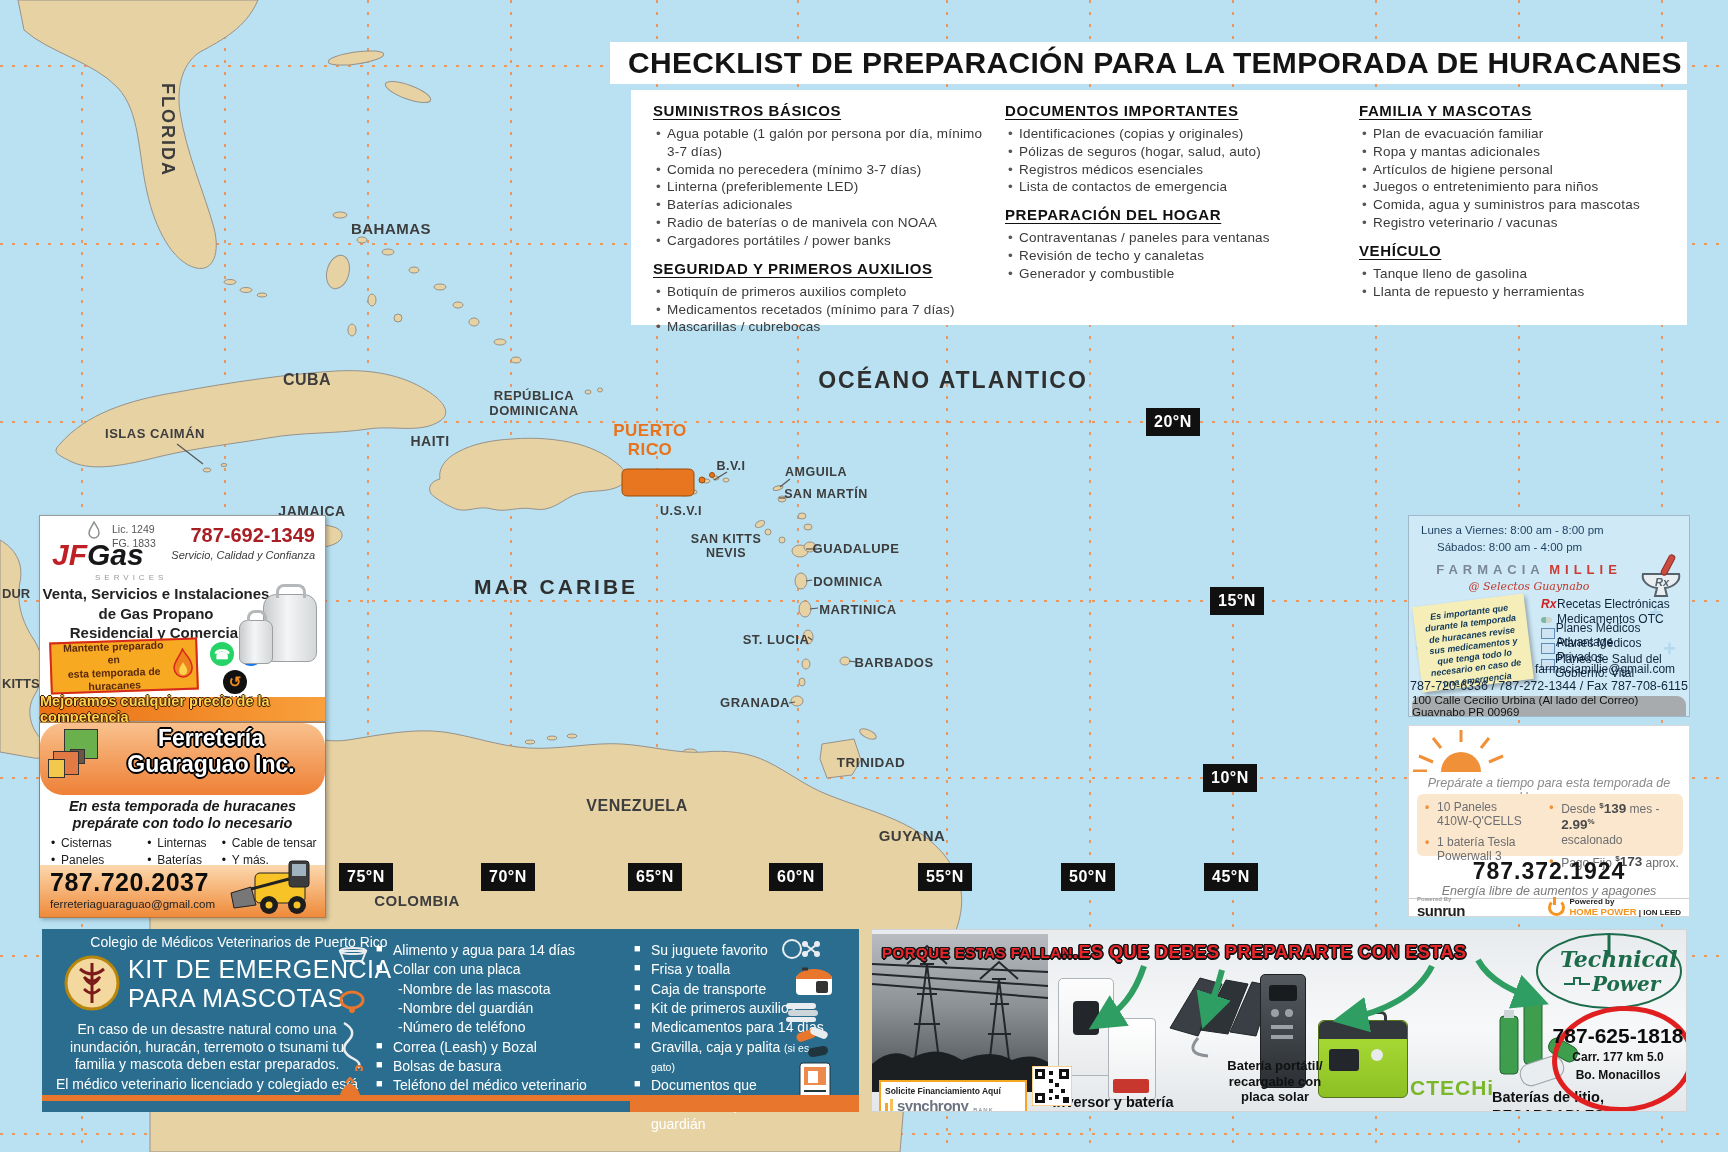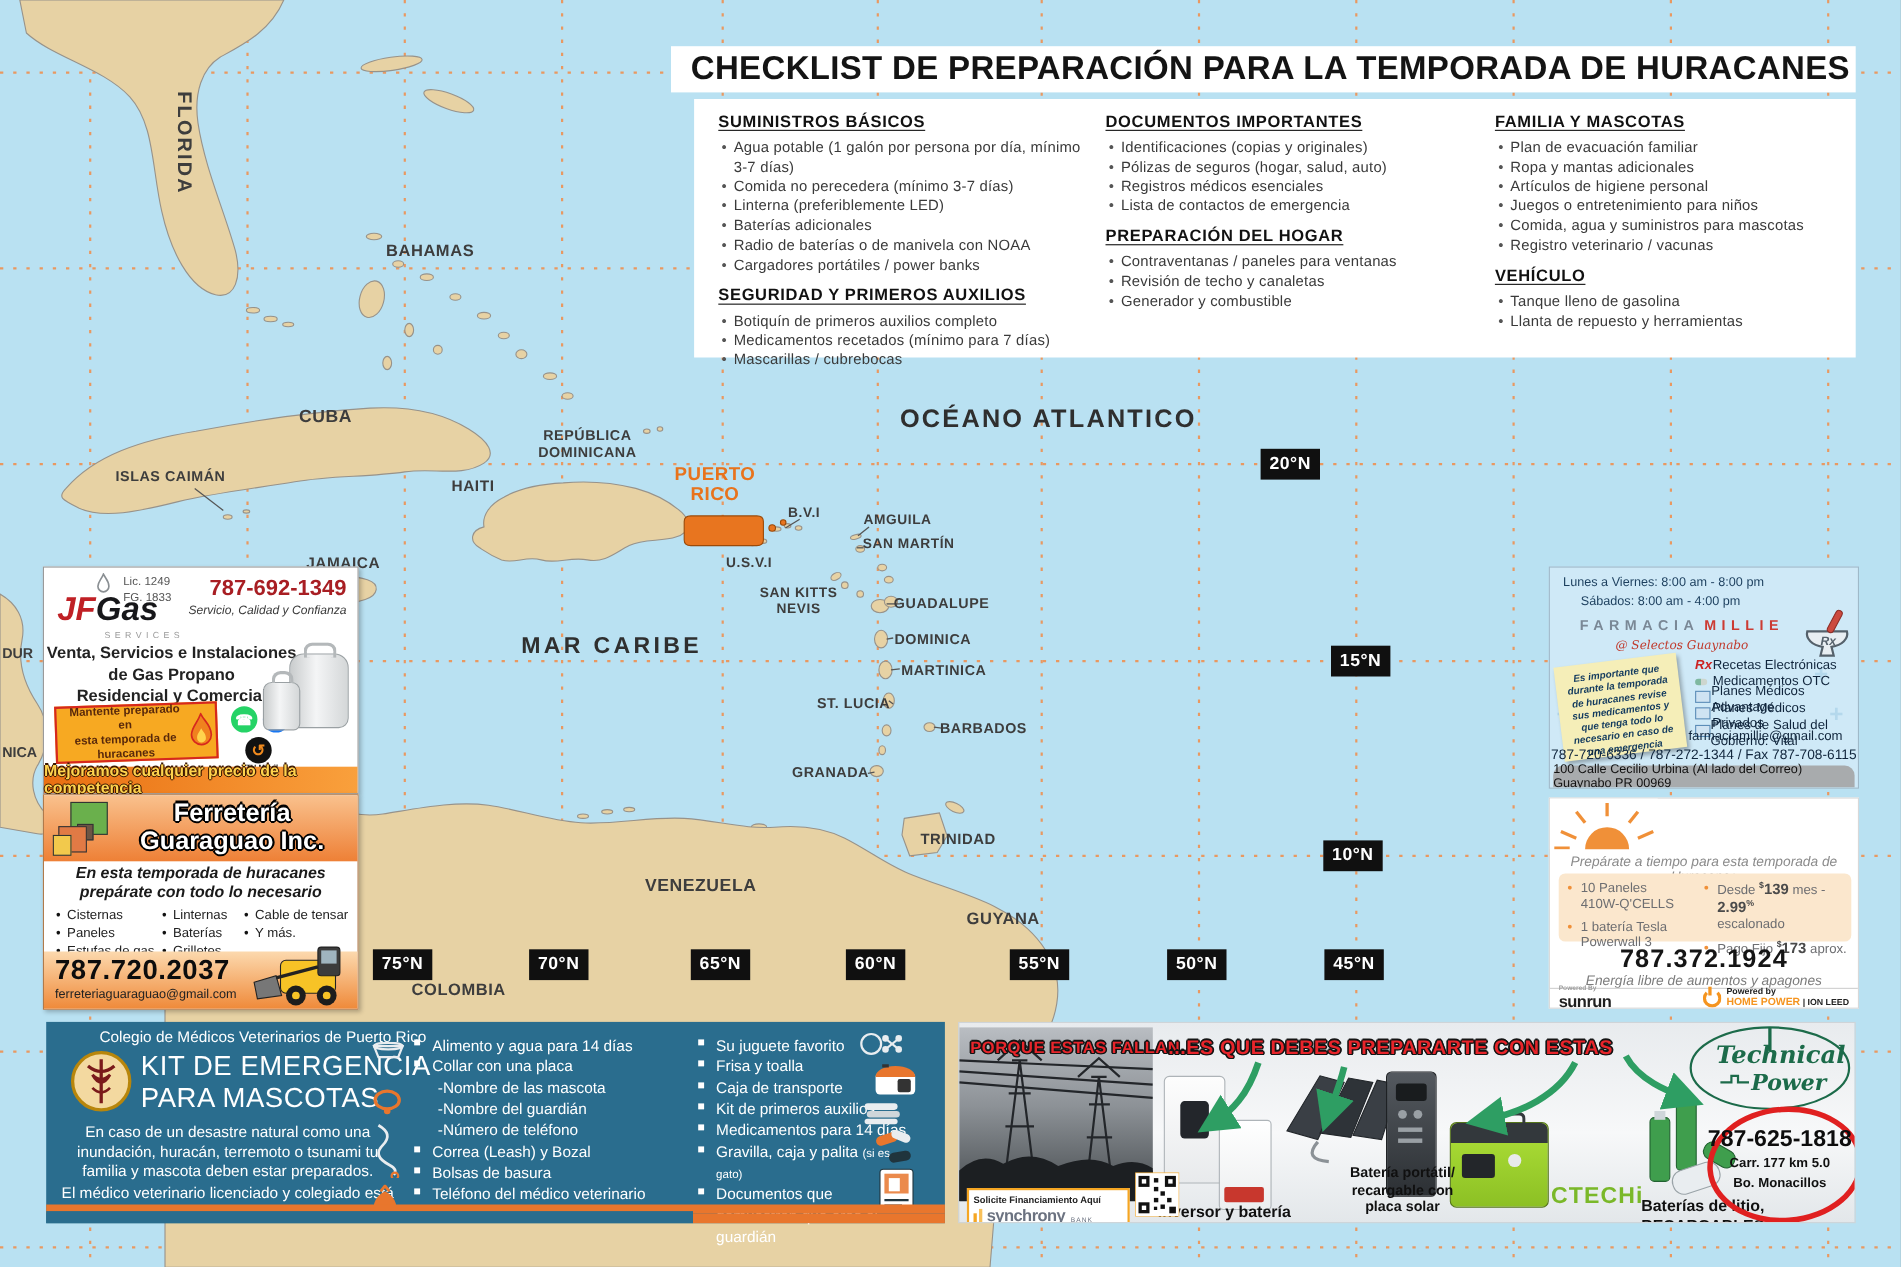--- a/index.html
+++ b/index.html
@@ -61,21 +61,21 @@
   .tank2{right:52px;top:104px;width:32px;height:42px;border-radius:8px 8px 6px 6px;}
   .tank2::before{left:7px;width:14px;height:8px;}
   .jf-strip{position:absolute;left:0;bottom:0;width:100%;height:24px;
             background:linear-gradient(90deg,#e96f12,#f9a03c);display:flex;align-items:center;justify-content:center;
             font-size:14.5px;font-weight:900;color:#ffd34d;
             text-shadow:-1px 0 #3a1802,1px 0 #3a1802,0 -1px #3a1802,0 1px #3a1802;}
 
   
   .fer{position:absolute;left:39px;top:722px;width:287px;height:196px;background:#fff;
        border:1px solid #b07a4a;z-index:3;box-sizing:border-box;box-shadow:2px 2px 4px rgba(0,0,0,.25);}
-  .fer-head{position:relative;height:60px;background:linear-gradient(180deg,#f9c18d,#ee8036);}
+  .fer-head{position:relative;height:72px;background:linear-gradient(180deg,#f9c18d,#ee8036);border-radius:23px;}
   .fer-logo{position:absolute;left:8px;top:4px;width:54px;height:52px;}
   .fer-logo div{position:absolute;border:1px solid #333;}
   .fer-title{position:absolute;left:62px;top:2px;width:218px;text-align:center;font-weight:800;
              font-size:23px;line-height:1.15;color:#fff;
              text-shadow:-2px 0 #000,2px 0 #000,0 -2px #000,0 2px #000,-1px -1px #000,1px 1px #000,1px -1px #000,-1px 1px #000;}
   .fer-tag{margin-top:3px;text-align:center;font-size:14.5px;font-weight:800;font-style:italic;
            color:#1a1a1a;line-height:1.15;}
   .fer-cols{display:flex;padding:4px 6px 0 10px;}
   .fer-ul{list-style:none;margin:0;padding:0;}
   .fer-ul li{position:relative;font-size:12px;color:#222;line-height:1.35;padding-left:11px;}
@@ -297,21 +297,21 @@
       <line x1="806" y1="581" x2="812" y2="580"></line>
       <line x1="810" y1="609" x2="818" y2="608"></line>
       <line x1="812" y1="640" x2="808" y2="637"></line>
       <line x1="856" y1="662" x2="849" y2="661"></line>
       <line x1="789" y1="703" x2="795" y2="702"></line>
     </g>
   </svg>
 
   <div class="ml" style="left:168px;top:130px;font-size:18px;letter-spacing:2px;transform:translate(-50%,-50%) rotate(90deg);">FLORIDA</div>
   <div class="ml" style="left:391px;top:229px;font-size:15px;">BAHAMAS</div>
-  <div class="ml" style="left:296px;top:380px;font-size:16px;">CUBA</div>
+  <div class="ml" style="left:307px;top:380px;font-size:16px;">CUBA</div>
   <div class="ml" style="left:155px;top:434px;font-size:13px;">ISLAS CAIMÁN</div>
   <div class="ml" style="left:312px;top:512px;font-size:14px;">JAMAICA</div>
   <div class="ml" style="left:430px;top:442px;font-size:14px;">HAITI</div>
   <div class="ml" style="left:534px;top:404px;font-size:13px;">REPÚBLICA
 DOMINICANA</div>
   <div class="ml ml-orange" style="left:650px;top:440px;font-size:17px;">PUERTO
 RICO</div>
   <div class="ml" style="left:731px;top:466px;font-size:12.5px;">B.V.I</div>
   <div class="ml" style="left:816px;top:472px;font-size:12.5px;">AMGUILA</div>
   <div class="ml" style="left:826px;top:494px;font-size:12.5px;">SAN MARTÍN</div>
@@ -324,21 +324,21 @@
   <div class="ml" style="left:776px;top:640px;font-size:13px;">ST. LUCIA</div>
   <div class="ml" style="left:894px;top:663px;font-size:13px;">BARBADOS</div>
   <div class="ml" style="left:755px;top:703px;font-size:13px;">GRANADA</div>
   <div class="ml" style="left:871px;top:763px;font-size:13.5px;">TRINIDAD</div>
   <div class="ml" style="left:637px;top:806px;font-size:16px;">VENEZUELA</div>
   <div class="ml" style="left:912px;top:836px;font-size:15px;">GUYANA</div>
   <div class="ml" style="left:417px;top:901px;font-size:15px;">COLOMBIA</div>
   <div class="ml" style="left:556px;top:587px;font-size:21px;letter-spacing:3px;color:#2f2f2f;">MAR CARIBE</div>
   <div class="ml" style="left:953px;top:381px;font-size:23px;letter-spacing:2px;color:#2f2f2f;">OCÉANO ATLANTICO</div>
   <div class="ml-left" style="left:2px;top:586px;font-size:13px;">DUR</div>
-  <div class="ml-left" style="left:2px;top:676px;font-size:13px;">NICA</div>
+  <div class="ml-left" style="left:2px;top:676px;font-size:13px;">KITTS</div>
 
   <div class="coord" style="left:1146px;top:408px;">20°N</div>
   <div class="coord" style="left:1210px;top:587px;">15°N</div>
   <div class="coord" style="left:1203px;top:764px;">10°N</div>
   <div class="coord" style="left:339px;top:863px;">75°N</div>
   <div class="coord" style="left:481px;top:863px;">70°N</div>
   <div class="coord" style="left:628px;top:863px;">65°N</div>
   <div class="coord" style="left:769px;top:863px;">60°N</div>
   <div class="coord" style="left:918px;top:863px;">55°N</div>
   <div class="coord" style="left:1061px;top:863px;">50°N</div>

